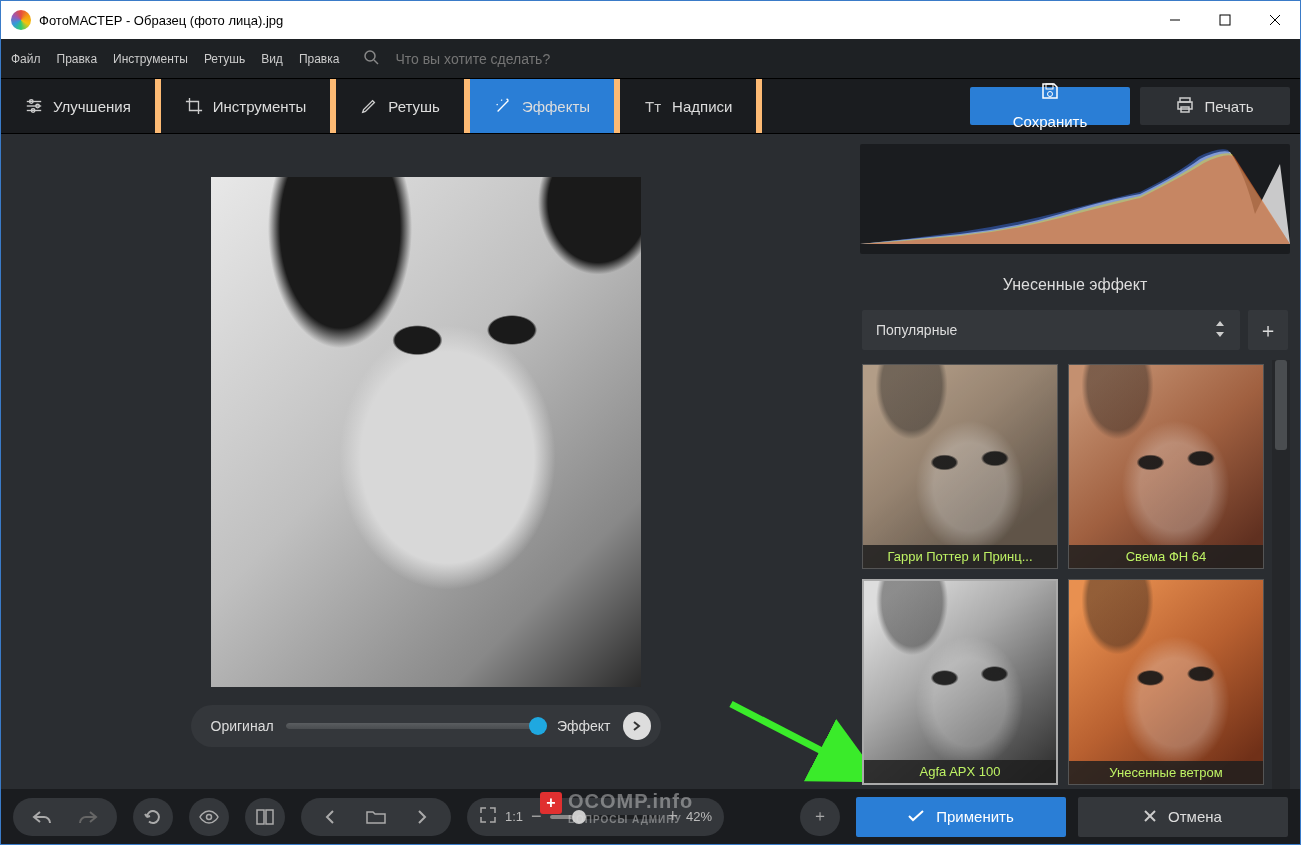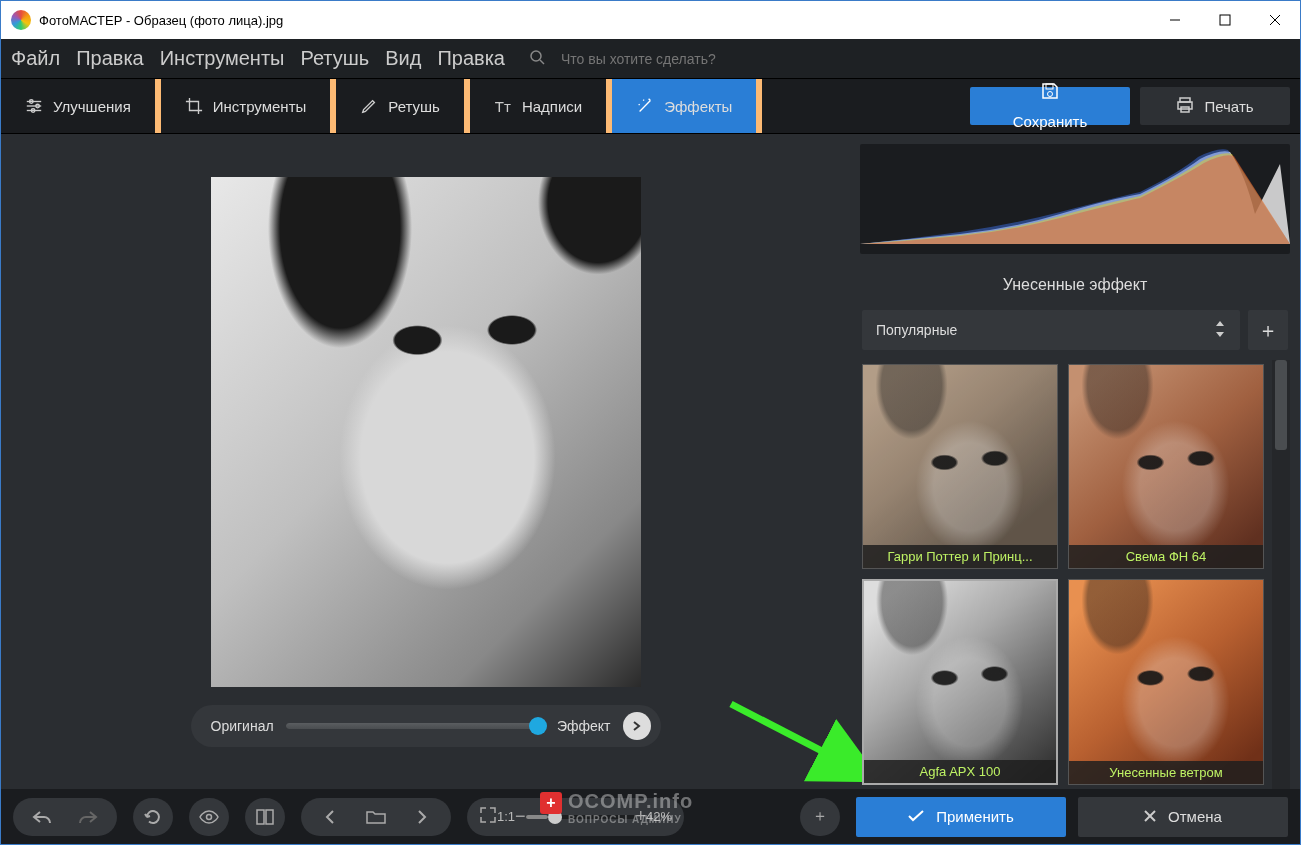--- a/index.html
+++ b/index.html
@@ -36,21 +36,21 @@
 }
 .menubar {
   background: #1e2124;
   height: 40px;
   display: flex;
   align-items: center;
   padding: 0 10px;
   gap: 16px;
   border-bottom: 1px solid #000;
 }
-.menubar .mitem { color: #ccc; font-size: 20px; white-space: nowrap; }
+.menubar .mitem { color: #ccc; font-size: 12px; white-space: nowrap; }
 .menubar .search-icon { margin-left: 8px; color: #888; }
 .menubar .search-ph { color: #888; font-size: 14px; }
 
 .toolbar {
   background: #1a1c1f;
   height: 55px;
   display: flex;
   align-items: stretch;
   border-bottom: 1px solid #000;
 }
@@ -255,21 +255,21 @@
 }
 .btm-single {
   width: 40px; height: 38px;
   background: #34373b; border-radius: 20px;
   display: flex; align-items: center; justify-content: center;
   color: #aaa; font-size: 16px;
   margin-left: 16px;
 }
 .zoom-area {
   margin-left: 16px;
-  display: flex; align-items: center; 
+  display: flex; align-items: center; gap: 8px;
   background: #34373b; border-radius: 20px;
   height: 38px; padding: 0 12px;
 }
 .zoom-slider {
   width: 110px; height: 4px;
   background: #1c1e20; border-radius: 2px;
   position: relative;
 }
 .zoom-fill {
   position: absolute; left: 0; top: 0; bottom: 0;
@@ -381,31 +381,31 @@
     <span>Инструменты</span>
   </div>
   <div class="tab">
     <span class="tab-icon">
       <svg width="20" height="20" viewBox="0 0 20 20" stroke="#ccc" stroke-width="1.5" fill="none">
           <path d="M3 17l3-1 10-10-2-2L4 14z"></path>
         </svg>
     </span>
     <span>Ретушь</span>
   </div>
-  <div class="tab">
-    <span class="tab-icon" style="font-size:15px;color:#ccc;">Tᴛ</span>
-    <span>Надписи</span>
-  </div>
   <div class="tab active">
     <span class="tab-icon">
       <svg width="20" height="20" viewBox="0 0 20 20" stroke="#fff" stroke-width="1.5" fill="none">
           <path d="M4 16L16 4M14 2l2 2M3 8l1 1M8 3l1 1"></path>
         </svg>
     </span>
     <span>Эффекты</span>
+  </div>
+  <div class="tab">
+    <span class="tab-icon" style="font-size:15px;color:#ccc;">Tᴛ</span>
+    <span>Надписи</span>
   </div>
   <div class="spacer"></div>
   <div class="savebtn">
     <span>
       <svg width="18" height="18" viewBox="0 0 18 18" fill="#fff">
           <path d="M2 2h11l3 3v11H2z" fill="none" stroke="#fff" stroke-width="1.5"></path>
           <rect x="5" y="2" width="7" height="5" fill="none" stroke="#fff"></rect>
           <circle cx="9" cy="12" r="2.5" fill="none" stroke="#fff"></circle>
         </svg>
     </span>

